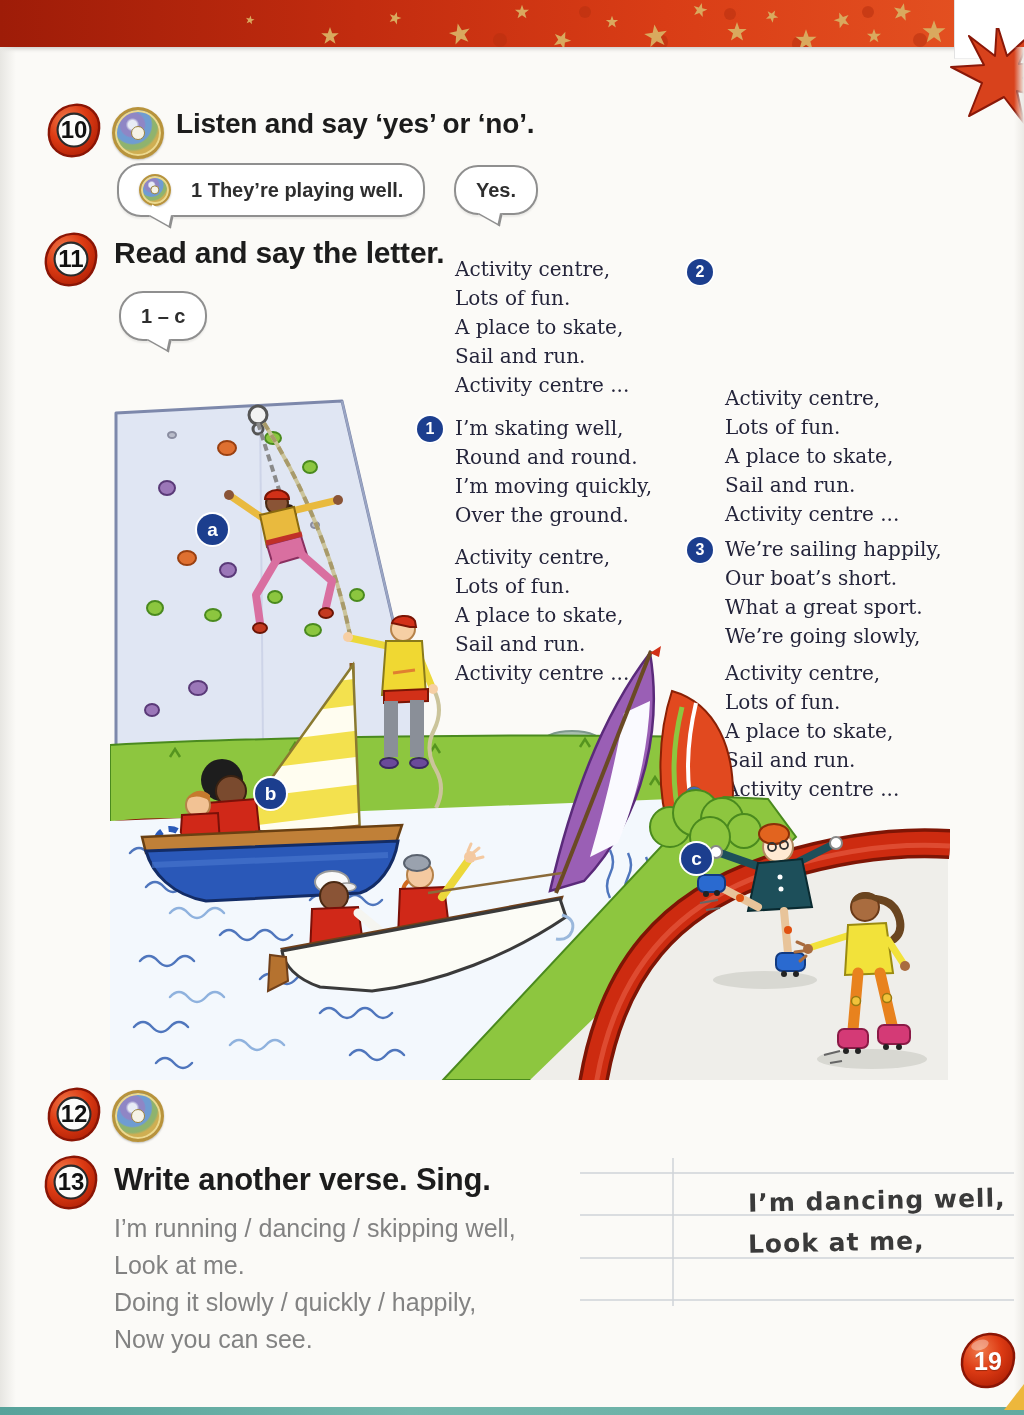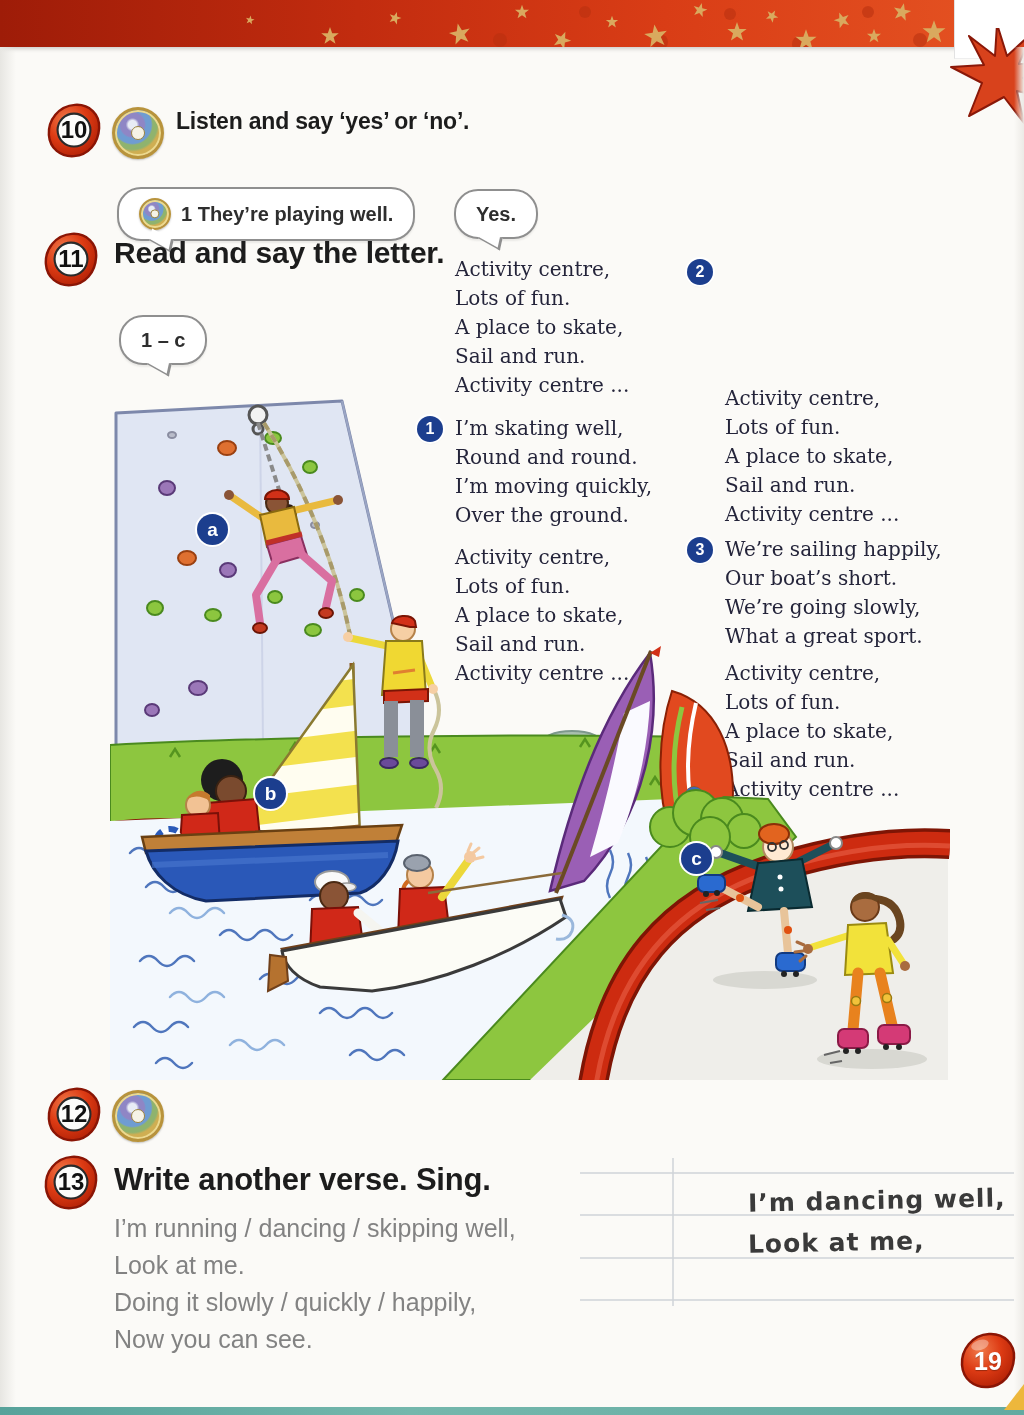--- a/index.html
+++ b/index.html
@@ -20,23 +20,23 @@
   .page-badge .num{position:absolute;left:0;top:2px;width:62px;height:56px;display:flex;align-items:center;justify-content:center;font-weight:bold;font-size:25px;color:#fff;text-shadow:0 1px 1px rgba(0,0,0,.3);}
 
   .cd{position:absolute;border-radius:50%;border:3px solid #b8933c;background:
       radial-gradient(circle at 38% 32%, #e8ecf5 0 10%, #8f86c5 16% 28%, #6f9cd2 32% 44%, #8fb36e 48% 58%, #cfae52 64% 76%, #8f74b2 80% 100%);
       box-shadow:inset 0 0 0 2px #ecd98f,0 1px 2px rgba(0,0,0,.25);}
   .cd::after{content:"";position:absolute;left:50%;top:50%;width:26%;height:26%;transform:translate(-50%,-50%);border-radius:50%;background:#f6f3e6;border:1px solid #9a8440;}
   .cd.big{left:112px;top:107px;width:46px;height:46px;}
   .cd.big2{left:112px;top:1090px;width:46px;height:46px;}
   .cd.small{position:relative;width:28px;height:28px;flex:0 0 28px;border-width:2px;}
 
-  .activity-title{position:absolute;font-weight:bold;font-size:23px;letter-spacing:-0.2px;color:#1c1c1c;white-space:nowrap;}
-
-  .bubble{position:absolute;display:flex;align-items:center;gap:10px;background:#fff;border:2.5px solid #8f8f8f;border-radius:24px;padding:0 20px;height:50px;box-shadow:0 2px 2px rgba(0,0,0,.07);margin-top:24px;}
+  .activity-title{position:absolute;font-weight:bold;font-size:28px;letter-spacing:-0.2px;color:#1c1c1c;white-space:nowrap;}
+
+  .bubble{position:absolute;display:flex;align-items:center;gap:20px;background:#fff;border:2.5px solid #8f8f8f;border-radius:24px;padding:0 20px;height:50px;box-shadow:0 2px 2px rgba(0,0,0,.07);}
   .bubble .txt{font-weight:bold;font-size:20px;color:#2e2e2e;white-space:nowrap;}
   .bubble::after{content:"";position:absolute;bottom:-10px;left:34px;width:15px;height:15px;background:#fff;border-right:2.5px solid #8f8f8f;border-bottom:2.5px solid #8f8f8f;transform:skewX(38deg) rotate(45deg);}
   .bubble.yes::after{left:26px;}
   .bubble.ex::after{left:30px;}
 
   .stanza{font-family:"DejaVu Serif",serif;font-size:20px;line-height:29px;color:#24243a;white-space:nowrap;}
   .chorus{position:absolute;}
   .verse{position:absolute;display:flex;gap:12px;}
   .dot-badge{background:#1c3e8e;color:#fff;border-radius:50%;display:flex;align-items:center;justify-content:center;font-weight:bold;font-family:"Liberation Sans",sans-serif;box-shadow:0 0 0 2px #fff,0 1px 2px rgba(0,0,0,.25);}
   .dot-badge.vnum{width:26px;height:26px;font-size:16px;margin-top:2px;flex:0 0 26px;}
@@ -172,22 +172,22 @@
     <div>A place to skate,</div>
     <div>Sail and run.</div>
     <div>Activity centre ...</div>
   </div>
 
   <div class="verse" style="left:687px;top:535px;">
     <div class="dot-badge vnum">3</div>
     <div class="stanza">
       <div>We’re sailing happily,</div>
       <div>Our boat’s short.</div>
+      <div>What a great sport.</div>
       <div>We’re going slowly,</div>
-      <div>What a great sport.</div>
     </div>
   </div>
 
   <div class="chorus stanza" style="left:725px;top:659px;">
     <div>Activity centre,</div>
     <div>Lots of fun.</div>
     <div>A place to skate,</div>
     <div>Sail and run.</div>
     <div>Activity centre ...</div>
   </div>

